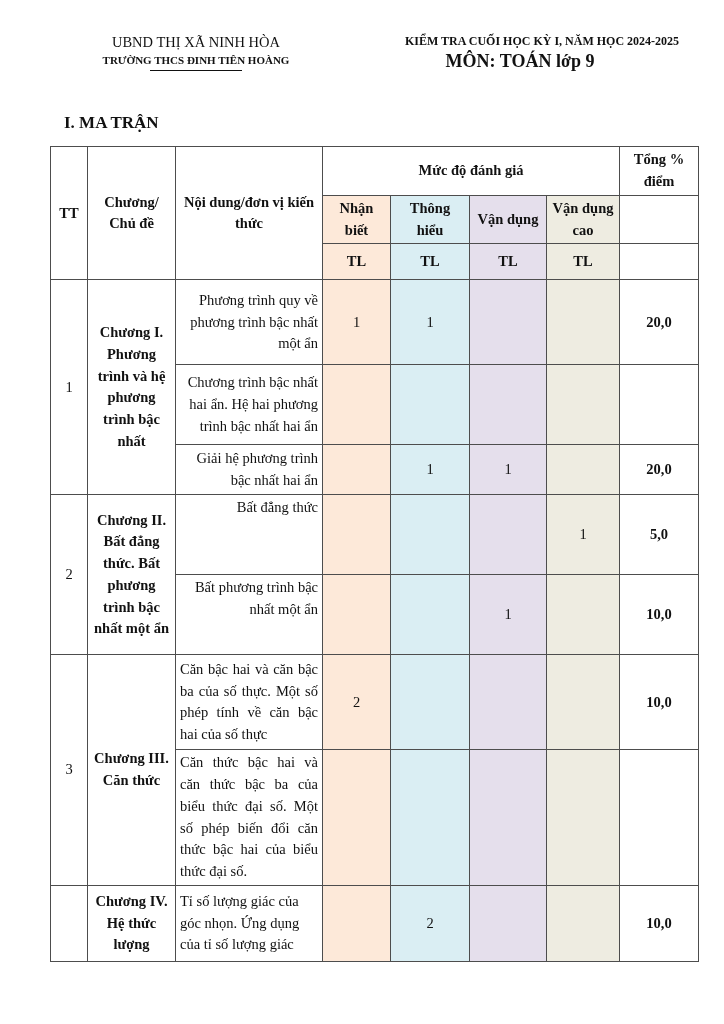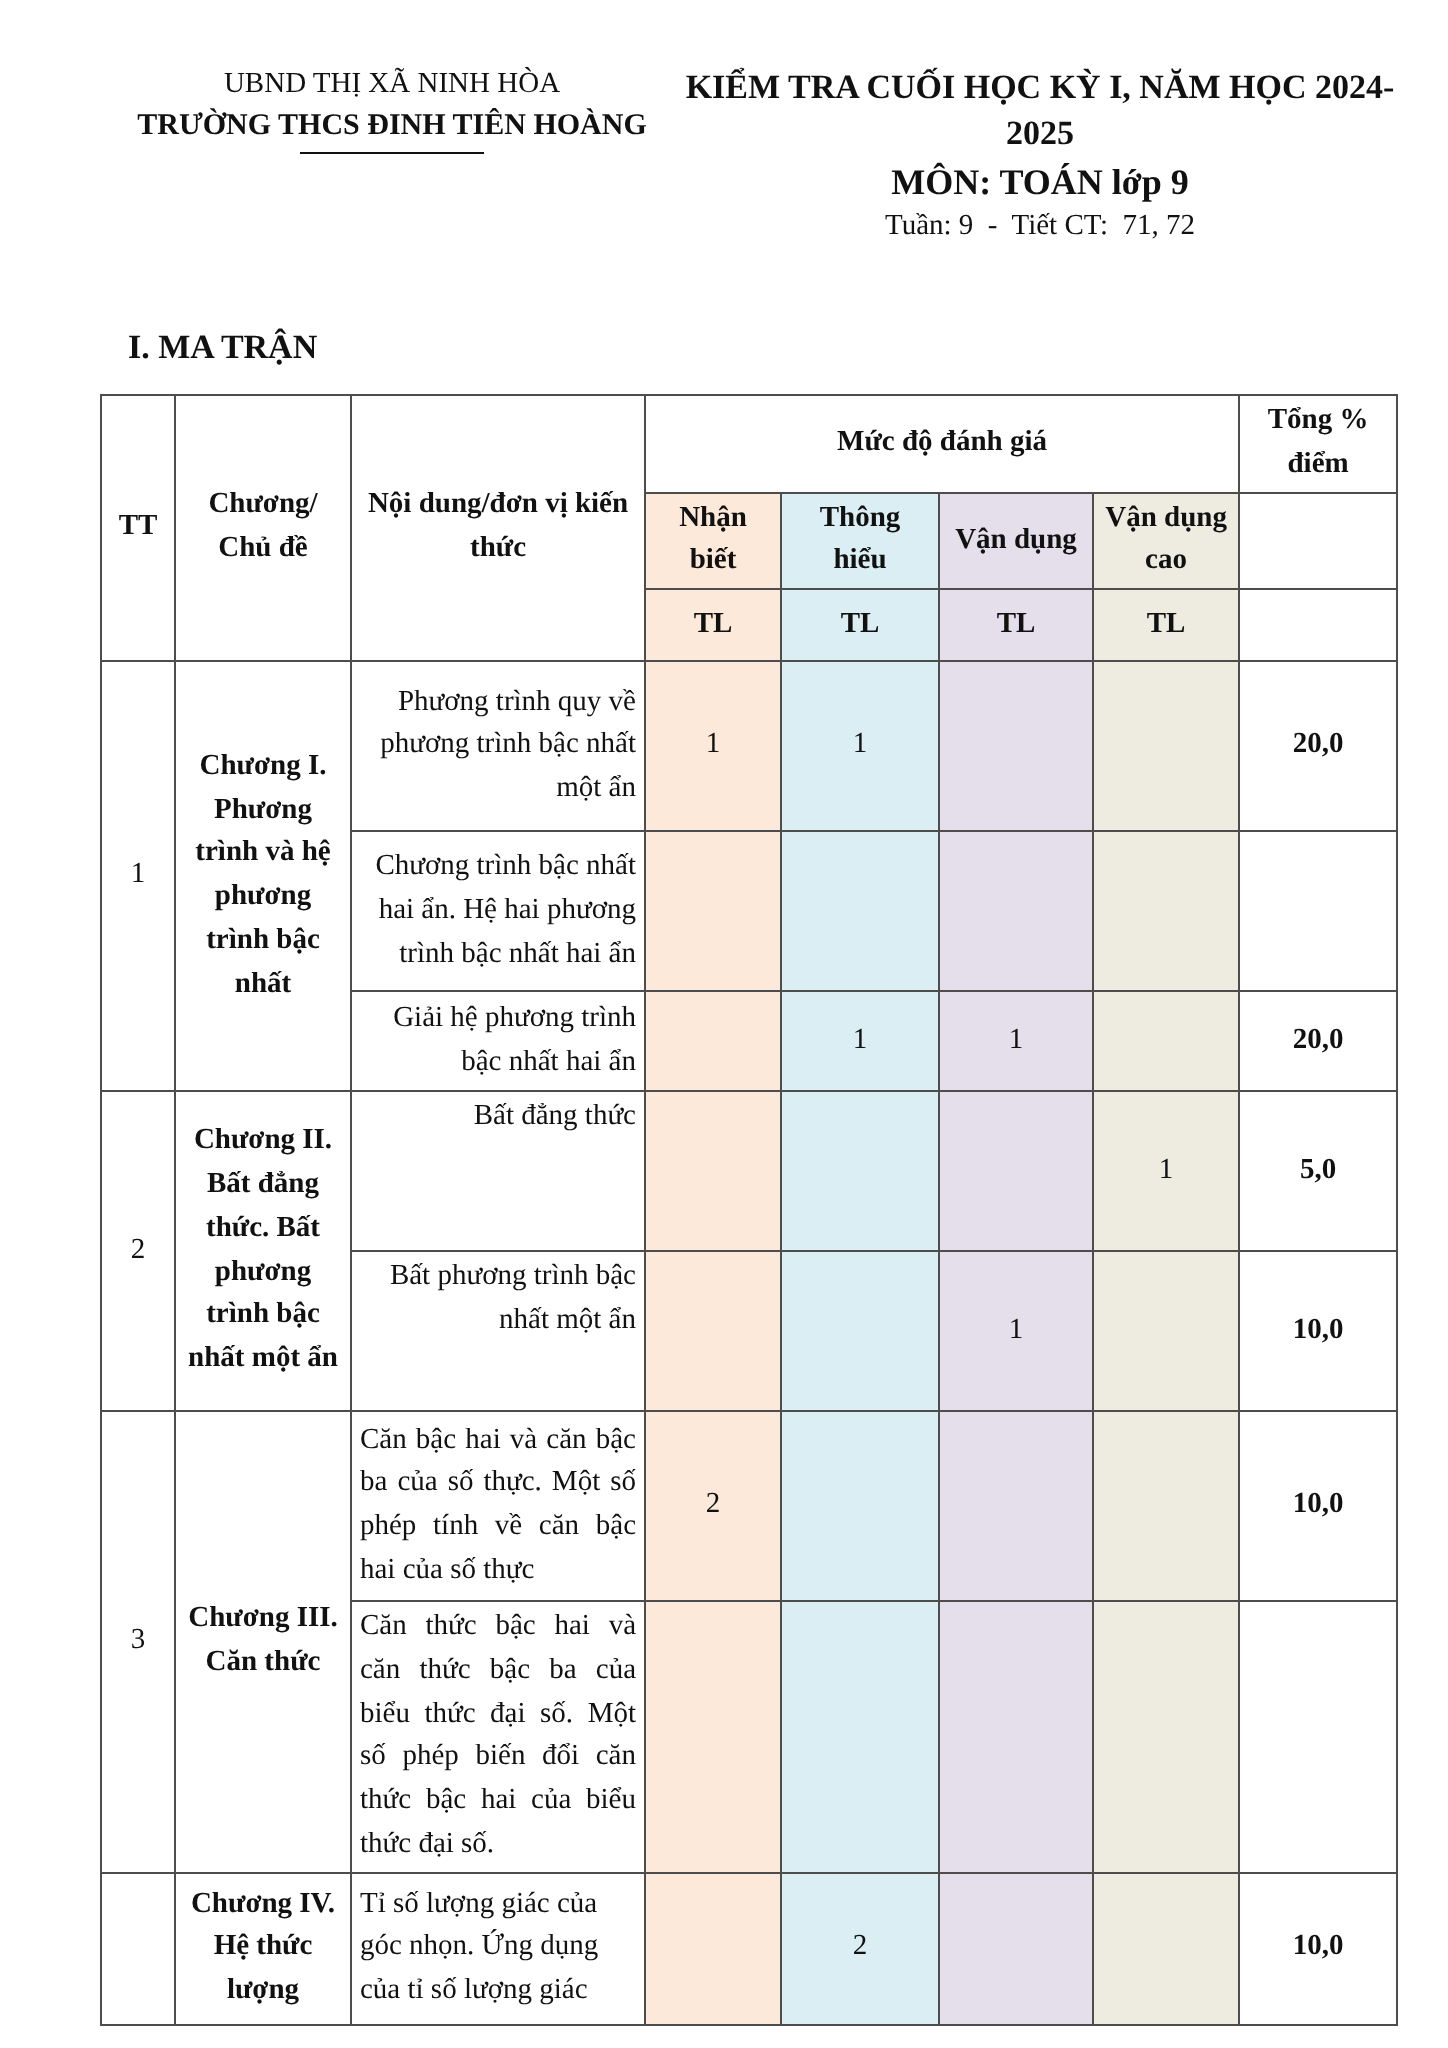--- a/index.html
+++ b/index.html
@@ -21,28 +21,28 @@
   .doc-header .left-block {
     width: 292px;
     text-align: center;
     flex-shrink: 0;
   }
   .doc-header .right-block {
     flex: 1;
     text-align: center;
   }
   .org-line1 { font-size: 14.5px; line-height: 1.35; }
-  .org-line2 { font-size: 15px; font-weight: bold; line-height: 1.35; }
+  .org-line2 { font-size: 11px; font-weight: bold; line-height: 1.35; }
   .org-rule {
     width: 92px;
     border-bottom: 1.2px solid #111;
     margin: 2px auto 0 auto;
     height: 1px;
   }
-  .exam-line1 { font-size: 17px; font-weight: bold; line-height: 1.35; }
+  .exam-line1 { font-size: 12px; font-weight: bold; line-height: 1.35; margin-left: 44px; }
   .exam-line2 { font-size: 18px; font-weight: bold; line-height: 1.35; }
   .exam-line3 { font-size: 14.5px; line-height: 1.45; white-space: pre; }
   
   .section-title {
     margin: 40px 0 0 52px;
     font-size: 17px;
     font-weight: bold;
   }
   
   table.matrix {
@@ -85,21 +85,20 @@
 
   <div class="doc-header">
     <div class="left-block">
       <div class="org-line1">UBND THỊ XÃ NINH HÒA</div>
       <div class="org-line2">TRƯỜNG THCS ĐINH TIÊN HOÀNG</div>
       <div class="org-rule"></div>
     </div>
     <div class="right-block">
       <div class="exam-line1">KIỂM TRA CUỐI HỌC KỲ I, NĂM HỌC 2024-2025</div>
       <div class="exam-line2">MÔN: TOÁN lớp 9</div>
-      <div class="exam-line3">Tuần: 9  -  Tiết CT:  71, 72</div>
     </div>
   </div>
 
   <div class="section-title">I. MA TRẬN</div>
 
   <table class="matrix">
     <colgroup>
       <col style="width:37px">
       <col style="width:88px">
       <col style="width:147px">

